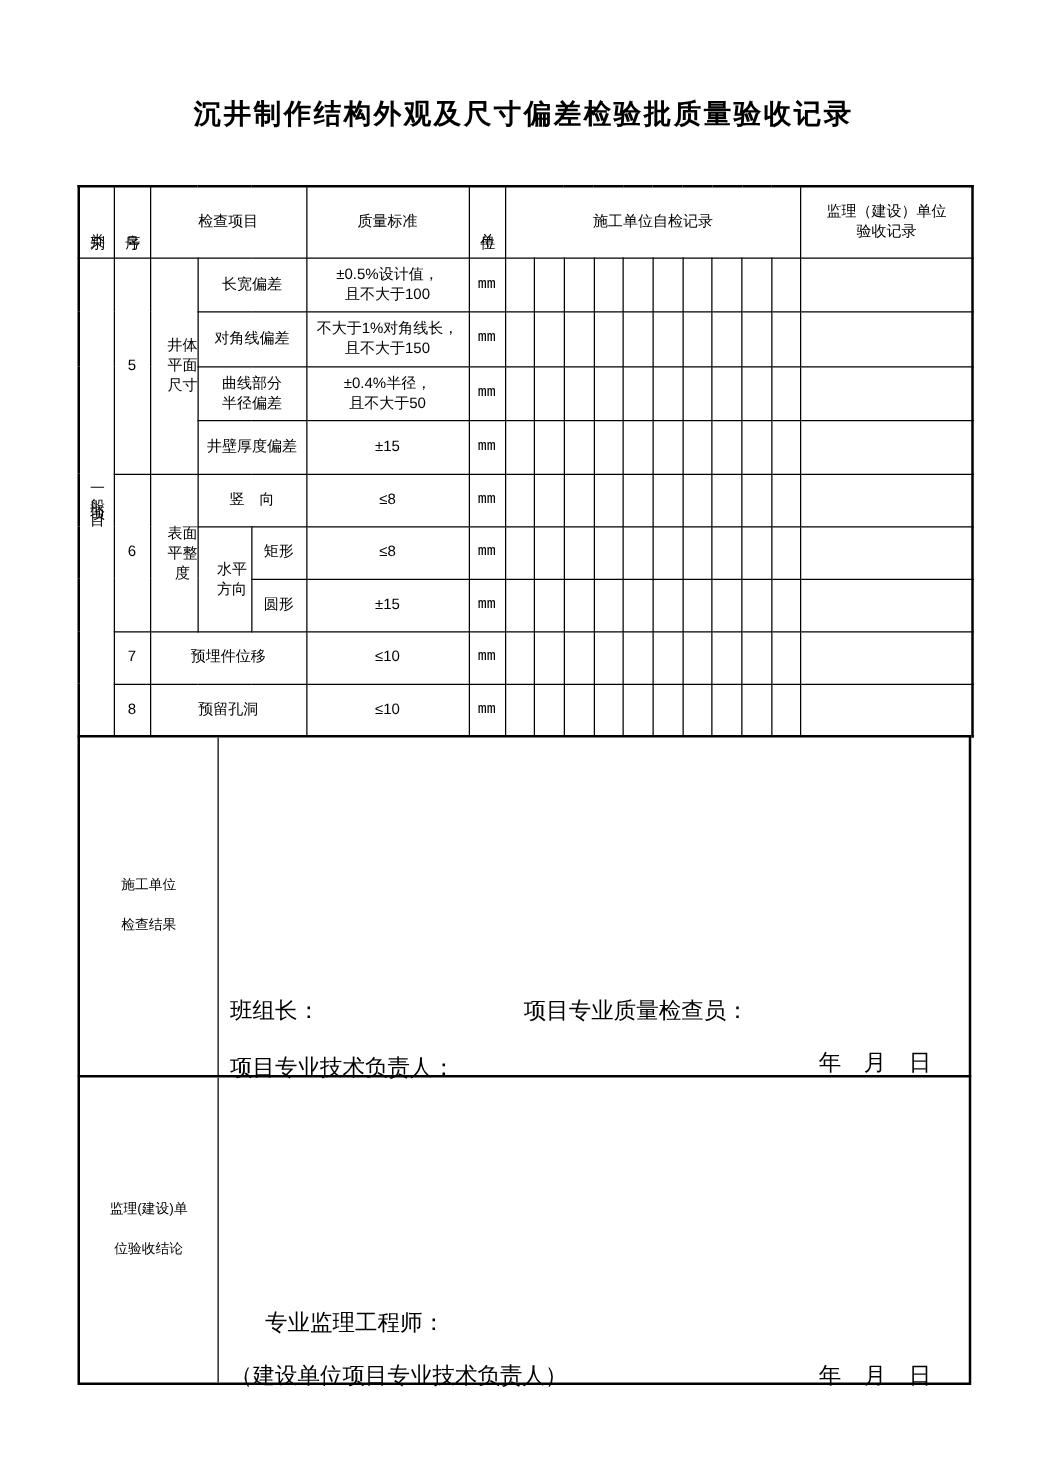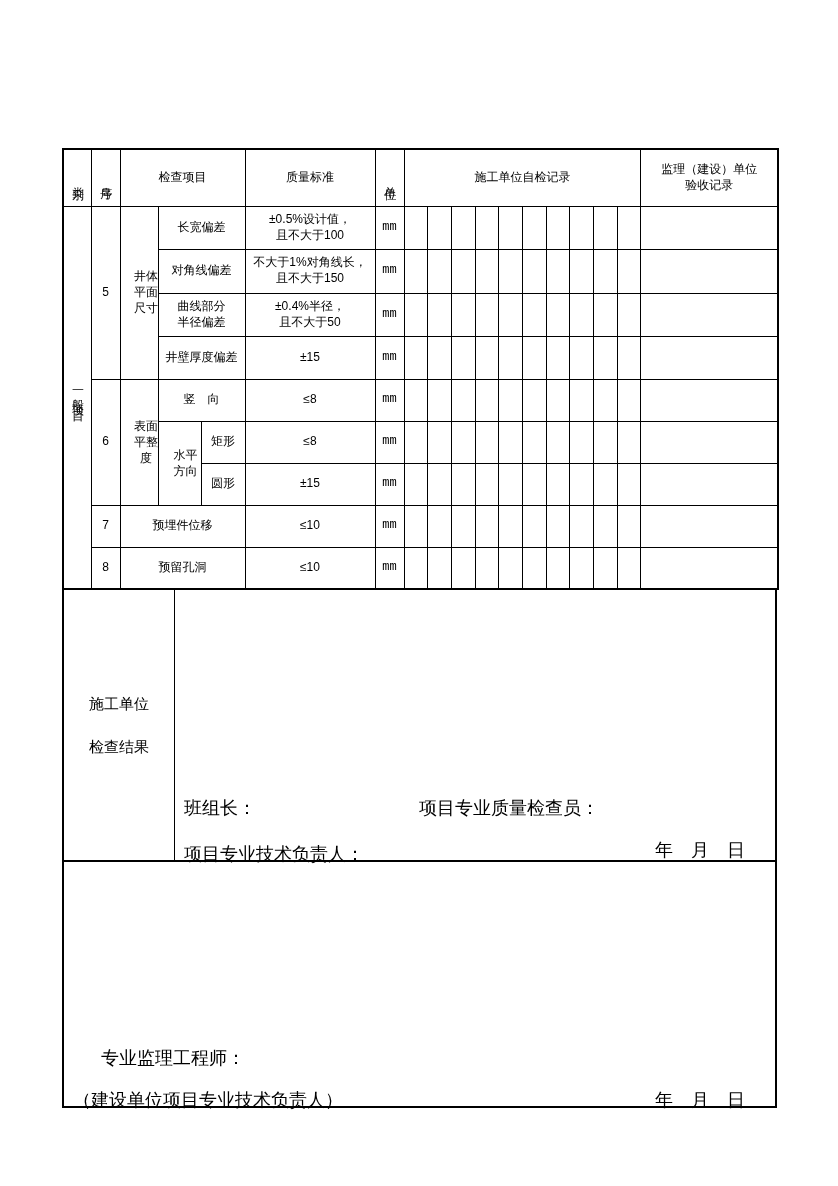--- a/index.html
+++ b/index.html
@@ -75,34 +75,35 @@
     background: #fff;
   }
   .section-label {
     width: 111px;
     flex: 0 0 111px;
     border-right: 1px solid #000;
     display: flex;
     align-items: center;
     justify-content: center;
     text-align: center;
-    font-size: 15px;
+    font-size: 11px;
     line-height: 2.9;
     white-space: pre-line;
   }
   .section-content { flex: 1; position: relative; font-size: 18px; text-align: right; }
   .sig { position: absolute; white-space: nowrap; }
   .h-builder { height: 274px; }
   .h-supervisor { height: 248px; }
 </style>
 </head>
 <body>
 
 <div class="page">
 
+  <div class="title">沉井制作结构外观及尺寸偏差检验批质量验收记录</div>
 
 
   <div class="form-wrap">
 
     <table class="inspection-table">
       <colgroup>
         <col style="width:28px">
           <col style="width:29px">
           <col style="width:38px">
         <col style="width:43px">
@@ -306,20 +307,22 @@
 检查结果</div>
       <div class="section-content">
         <span class="sig" style="left:9px; top:206px">班组长：</span>
         <span class="sig" style="left:244px; top:206px">项目专业质量检查员：</span>
         <span class="sig" style="left:9px; top:252px">项目专业技术负责人：</span>
         <span class="sig" style="right:30px; top:248px">年　月　日</span>
       </div>
     </div>
 
     <div class="section h-supervisor">
+      <div class="section-label">监理(建设)单
+位验收结论</div>
       <div class="section-content">
         <span class="sig" style="left:37px; top:184px">专业监理工程师：</span>
         <span class="sig" style="left:9px; top:226px">（建设单位项目专业技术负责人）</span>
         <span class="sig" style="right:30px; top:226px">年　月　日</span>
       </div>
     </div>
 
   </div>
 </div>
 

